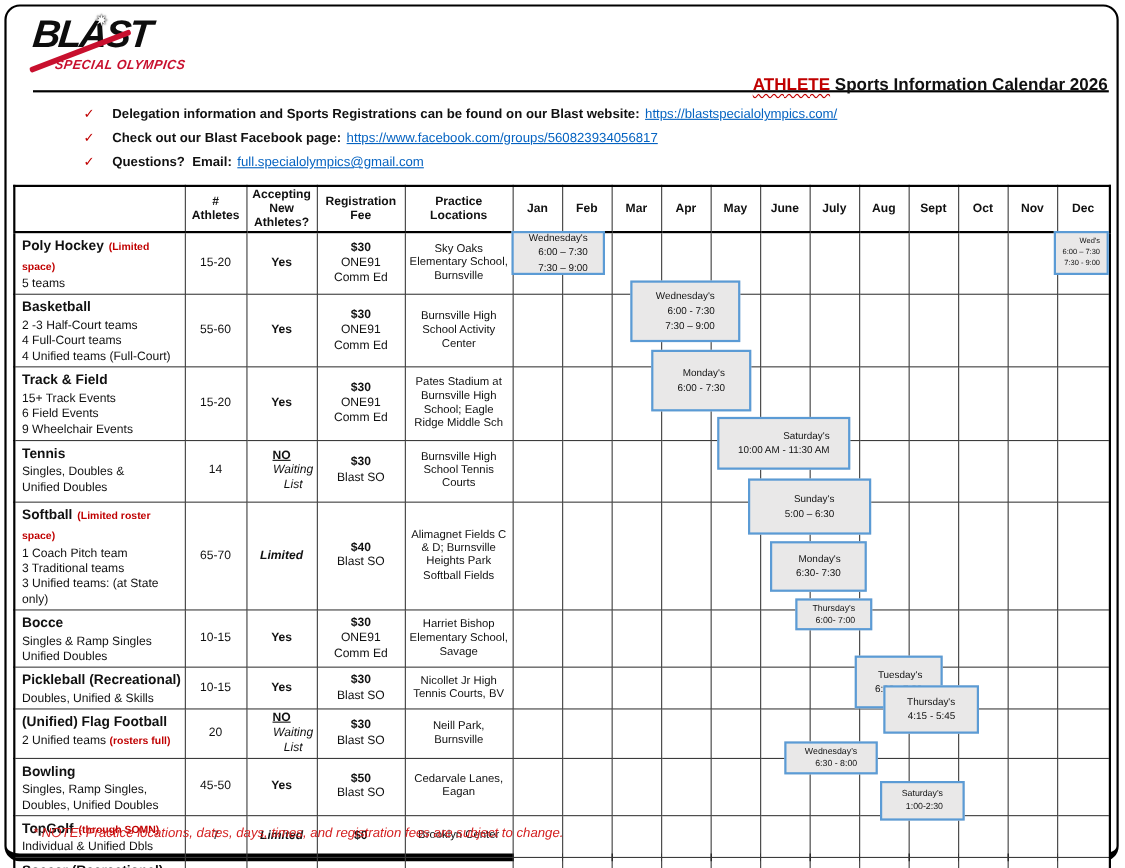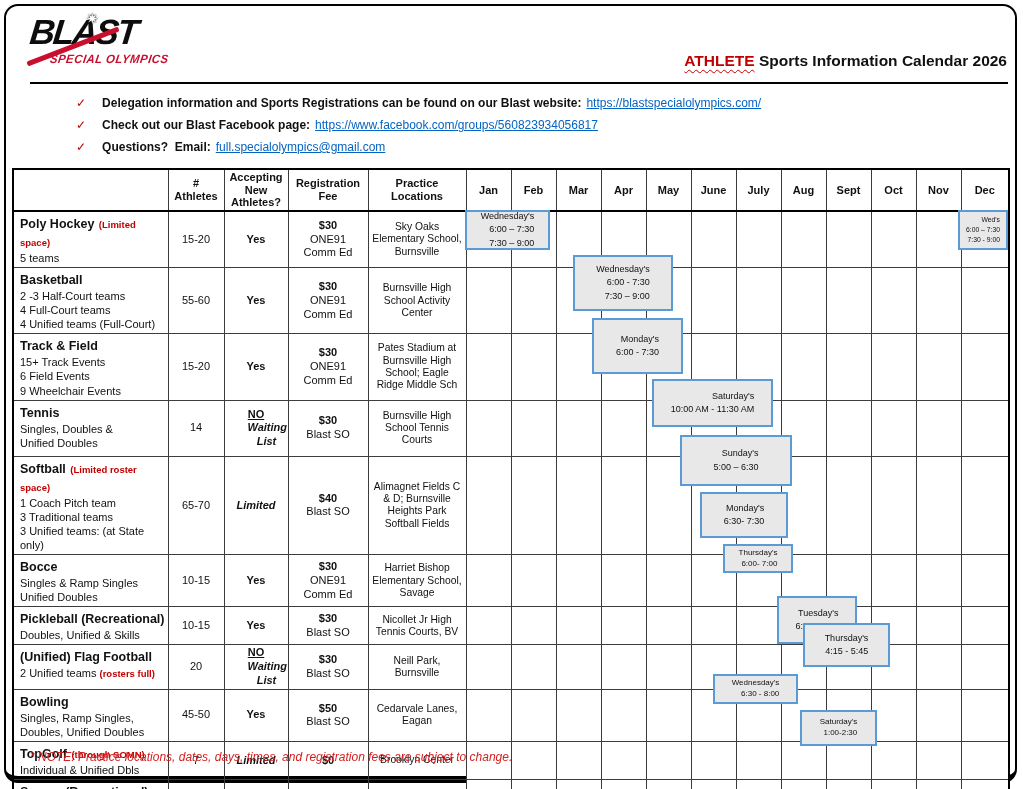--- a/index.html
+++ b/index.html
@@ -12,21 +12,21 @@
   .logo-word{font-size:35px;font-weight:800;font-style:italic;letter-spacing:-2px;
        transform:skewX(-6deg);color:#0d0d0d;position:relative;z-index:1;line-height:1;}
   .logo-swoosh{position:absolute;left:-6px;top:30px;width:98px;height:5px;background:#c8102e;
        transform:rotate(-21deg);z-index:2;border-radius:2px;}
   .logo-star{position:absolute;left:56px;top:-4px;z-index:3;color:#fff;font-size:15px;
        text-shadow:0 0 1px #000,0 0 2px #000;}
   .logo-sub{margin:3px 0 0 20px;color:#c8102e;font-weight:700;font-style:italic;font-size:12px;
        letter-spacing:.5px;transform:skewX(-8deg) scaleX(.95);transform-origin:left;}
   
   .header-rule{position:absolute;left:30px;top:82px;width:978px;height:2px;background:#000;}
-  .title{position:absolute;right:16px;top:52px;font-size:15.5px;font-weight:700;white-space:pre;}
+  .title{position:absolute;right:16px;top:69px;font-size:15.5px;font-weight:700;white-space:pre;}
   .title .accent{color:#c00000;text-decoration:underline wavy #c00000 1px;text-underline-offset:3px;}
   
   .bullets{position:absolute;left:76px;top:92px;font-size:12px;font-weight:700;}
   .bullet{height:22px;line-height:22px;white-space:pre;}
   .check{color:#c00000;margin-right:16px;font-weight:400;}
   .blink{color:#0563c1;text-decoration:underline;font-weight:400;margin-left:5px;}
   
   .tablewrap{position:absolute;left:12px;top:168px;width:996px;}
   table{border-collapse:collapse;table-layout:fixed;width:996px;}
   th,td{border:1px solid #3c3c3c;padding:1px 2px;box-sizing:border-box;overflow:hidden;}
@@ -34,21 +34,21 @@
   th{font-size:11px;font-weight:700;white-space:pre-line;vertical-align:middle;
      border-bottom:2px solid #000;line-height:1.15;}
   .lc{text-align:left;vertical-align:top;padding:2px 3px 2px 6px;margin-top:32px;}
   .sp{font-size:12.5px;font-weight:700;line-height:1.2;}
   .note{color:#c00000;font-size:9.5px;font-weight:700;}
   .det{font-size:11px;line-height:1.28;margin-top:1px;}
   .det > span:first-child{white-space:pre-line;}
   .cc{text-align:center;vertical-align:middle;font-size:11px;line-height:1.25;}
   .loc{font-size:10.3px;line-height:1.2;padding:1px 3px;}
   .am{font-weight:700;display:block;}
-  .ar{display:block;white-space:pre-line;font-weight:700;font-style:italic;margin-left:21px;}
+  .ar{display:block;white-space:pre-line;font-weight:400;font-style:italic;margin-left:21px;}
   .acc-no .am{text-decoration:underline;}
   .acc-limited .am{font-style:italic;}
   .fa{font-weight:700;display:block;}
   .fs{display:block;white-space:pre-line;}
   .mc{background:#fff;}
   
   .blk{position:absolute;background:#e9e8e8;border:2px solid #5b9bd5;box-sizing:border-box;
        display:flex;align-items:center;justify-content:center;text-align:right;
        white-space:pre-line;font-size:9px;line-height:1.5;z-index:5;}
   .blk.sm{font-size:8px;line-height:1.35;}

